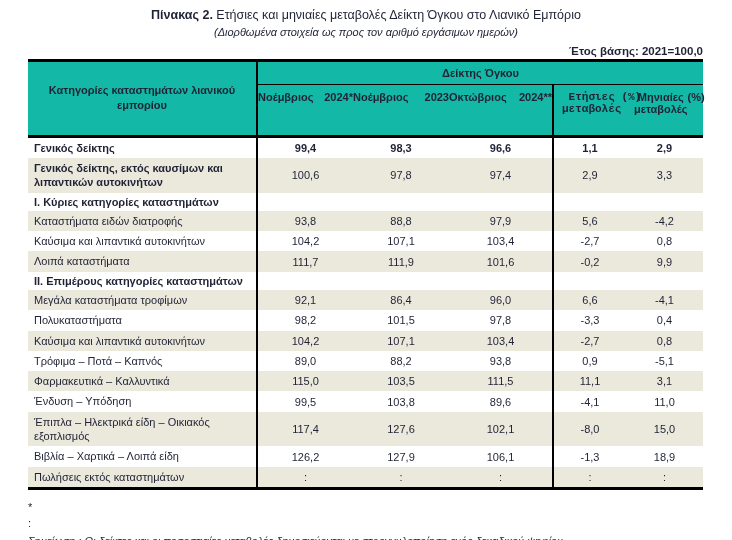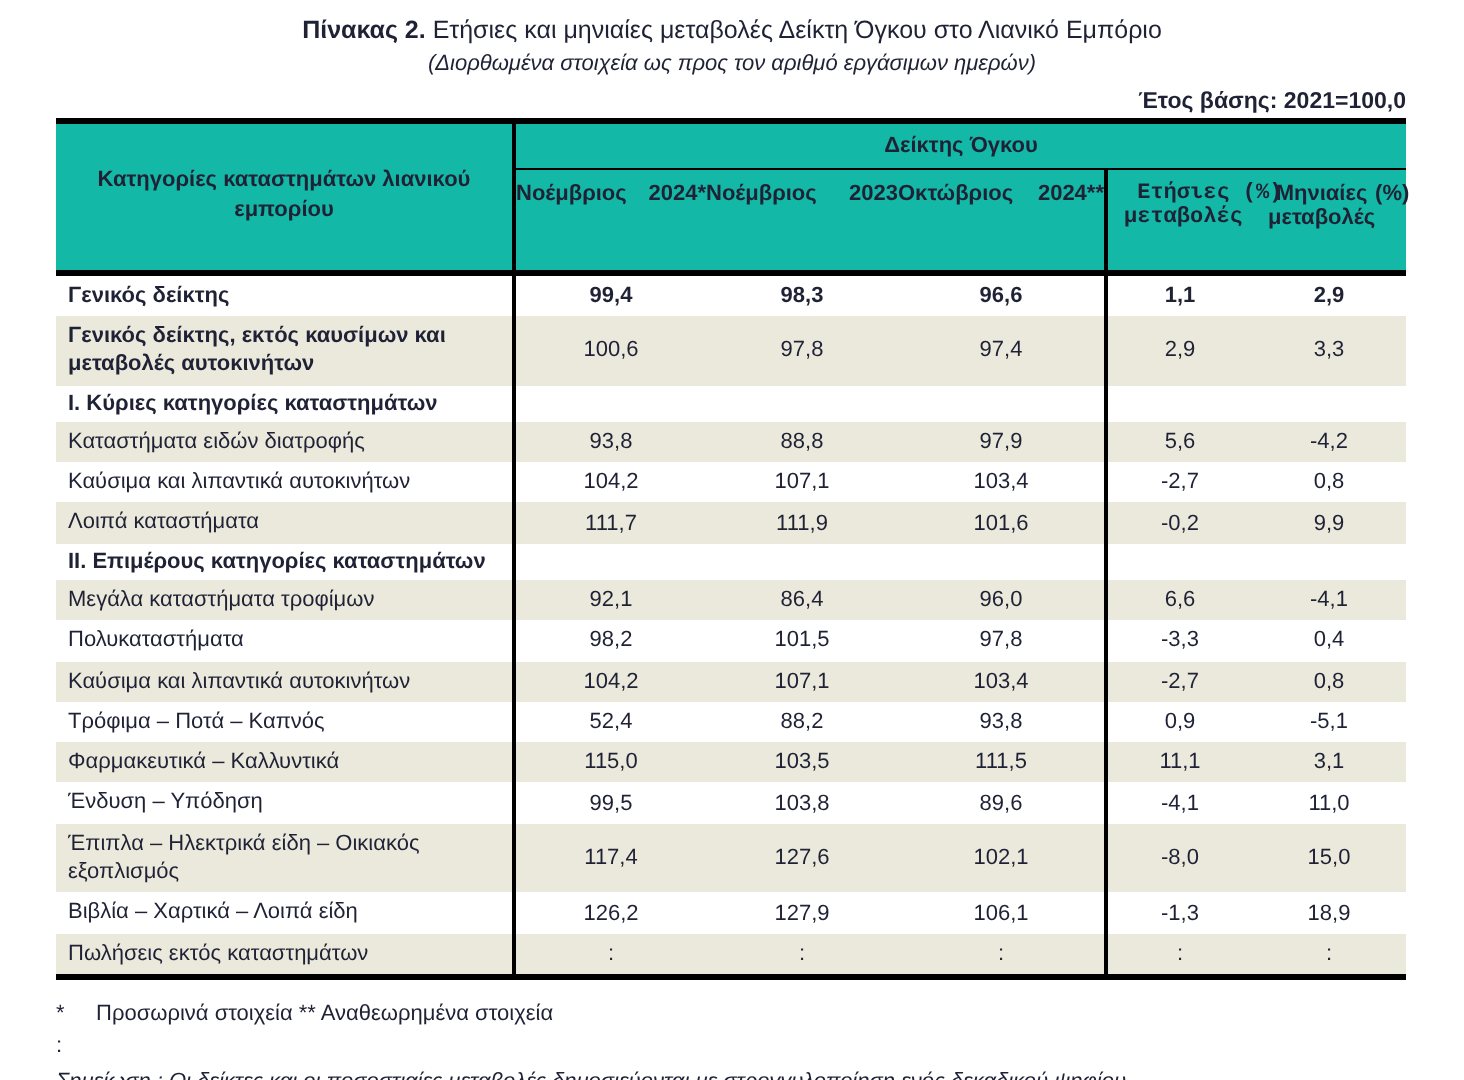--- a/index.html
+++ b/index.html
@@ -128,21 +128,21 @@
     <tbody>
         <tr class="r-bold">
           <td class="lbl sep-r">Γενικός δείκτης</td>
           <td class="val">99,4</td>
           <td class="val">98,3</td>
           <td class="val sep-r">96,6</td>
           <td class="val">1,1</td>
           <td class="val">2,9</td>
         </tr>
         <tr class="stripe r-boldlabel">
-          <td class="lbl sep-r">Γενικός δείκτης, εκτός καυσίμων και μεταβολές αυτοκινήτων</td>
+          <td class="lbl sep-r">Γενικός δείκτης, εκτός καυσίμων και λιπαντικών αυτοκινήτων</td>
           <td class="val">100,6</td>
           <td class="val">97,8</td>
           <td class="val sep-r">97,4</td>
           <td class="val">2,9</td>
           <td class="val">3,3</td>
         </tr>
         <tr class="r-section">
           <td class="lbl sep-r">Ι. Κύριες κατηγορίες καταστημάτων</td>
           <td class="val"></td>
           <td class="val"></td>
@@ -201,21 +201,21 @@
         <tr class="stripe ">
           <td class="lbl sep-r">Καύσιμα και λιπαντικά αυτοκινήτων</td>
           <td class="val">104,2</td>
           <td class="val">107,1</td>
           <td class="val sep-r">103,4</td>
           <td class="val">-2,7</td>
           <td class="val">0,8</td>
         </tr>
         <tr class="">
           <td class="lbl sep-r">Τρόφιμα – Ποτά – Καπνός</td>
-          <td class="val">52,4</td>
+          <td class="val">89,0</td>
           <td class="val">88,2</td>
           <td class="val sep-r">93,8</td>
           <td class="val">0,9</td>
           <td class="val">-5,1</td>
         </tr>
         <tr class="stripe ">
           <td class="lbl sep-r">Φαρμακευτικά – Καλλυντικά</td>
           <td class="val">115,0</td>
           <td class="val">103,5</td>
           <td class="val sep-r">111,5</td>
@@ -253,21 +253,20 @@
           <td class="val sep-r">:</td>
           <td class="val">:</td>
           <td class="val">:</td>
         </tr>
       </tbody>
   </table>
 
   <div class="footnotes">
     <div class="fn">
       <span class="fn-marker">*</span>
-      <span>Προσωρινά στοιχεία  **  Αναθεωρημένα στοιχεία</span>
     </div>
     <div class="fn">
       <span class="fn-marker">:</span>
     </div>
     <div class="fn-note">Σημείωση : Οι δείκτες και οι ποσοστιαίες μεταβολές δημοσιεύονται με στρογγυλοποίηση ενός δεκαδικού ψηφίου.</div>
   </div>
 
 </div>
 
 </body></html>

